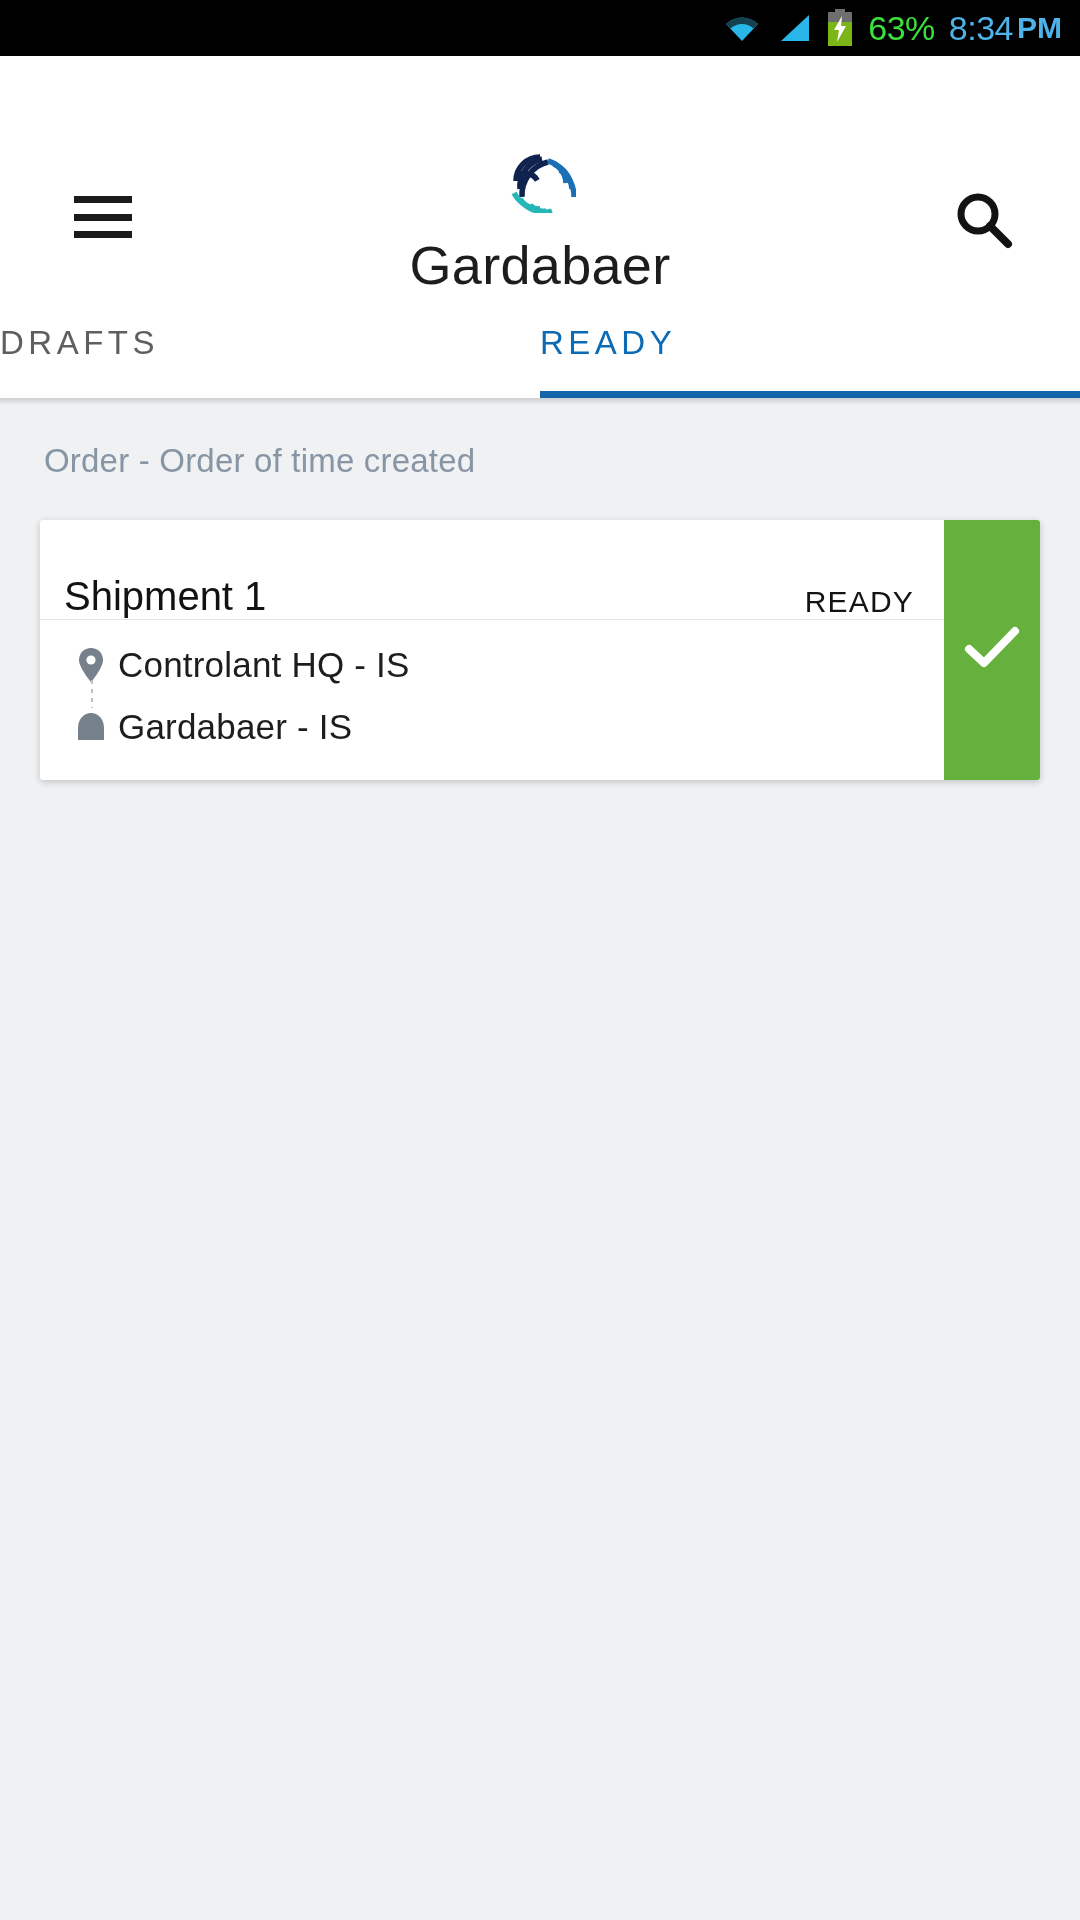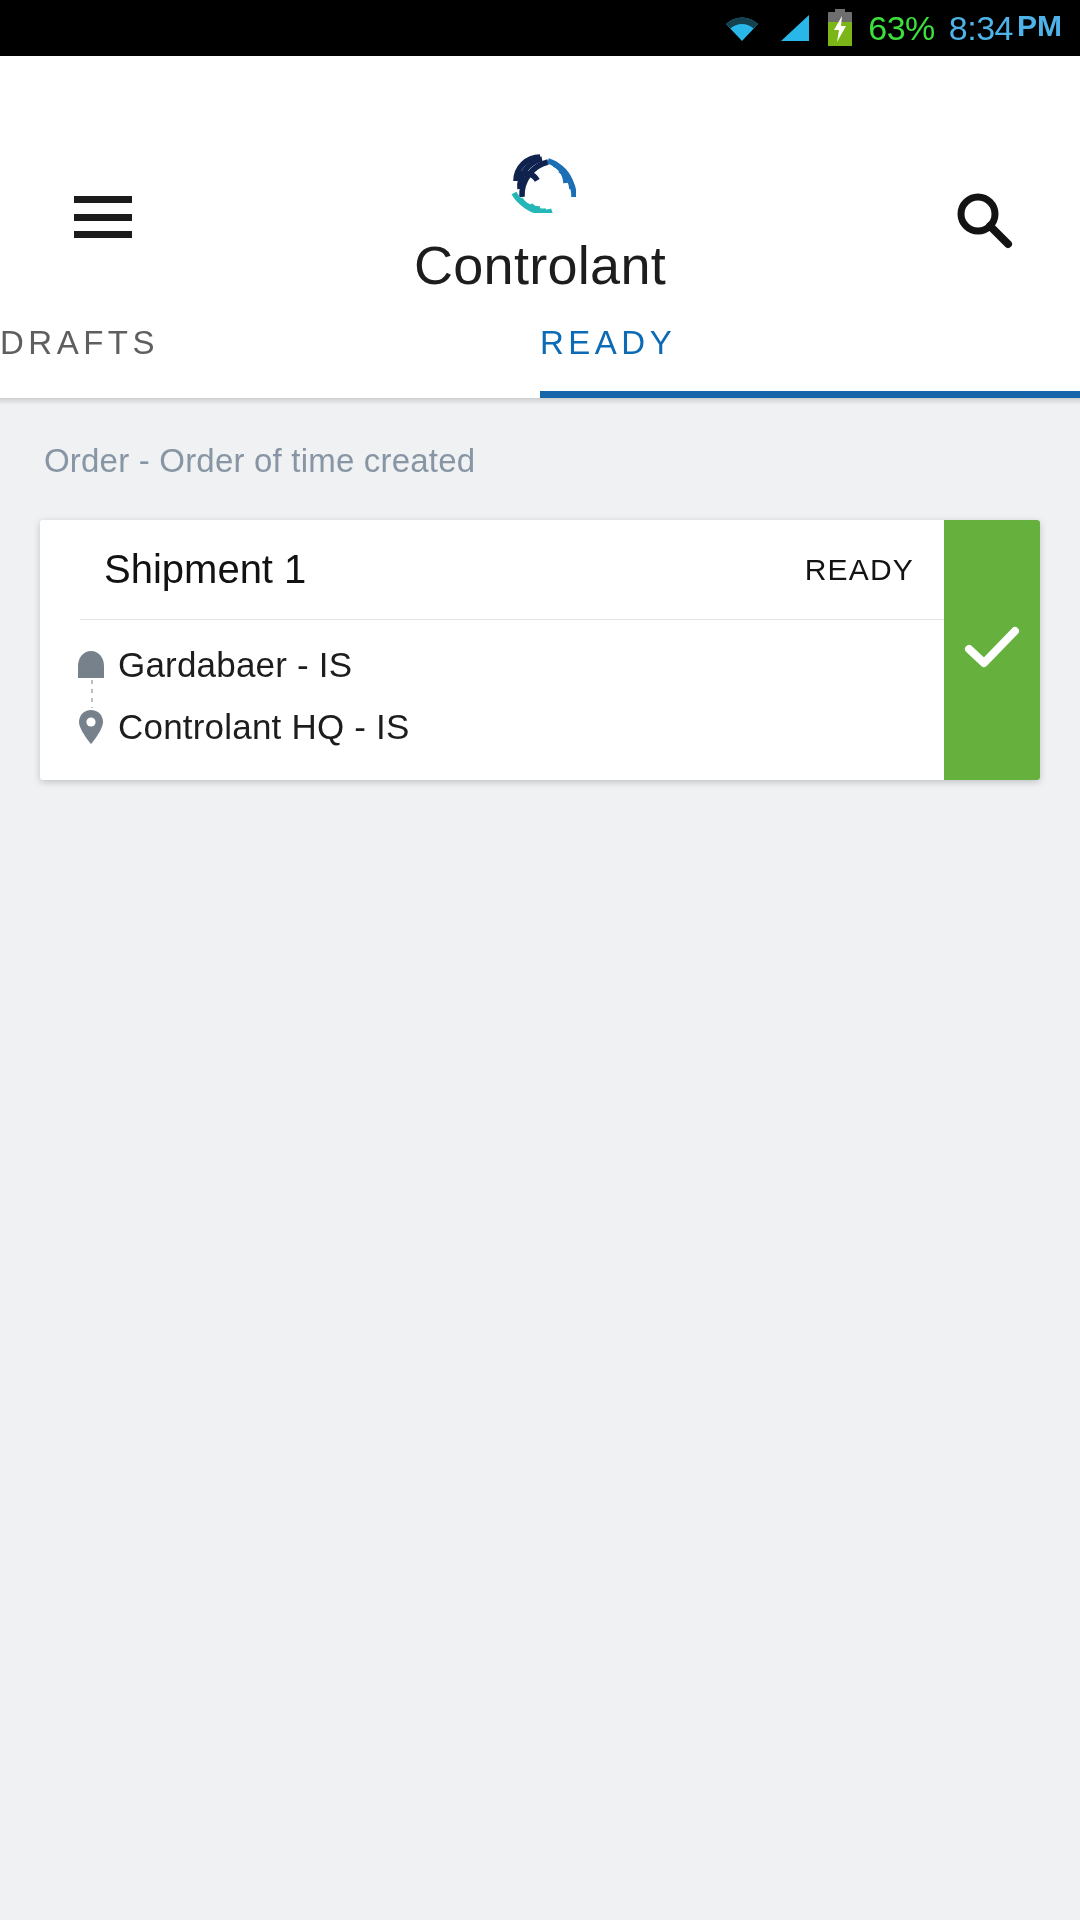--- a/index.html
+++ b/index.html
@@ -13,21 +13,21 @@
 
   
   .statusbar {
     height:56px; background:#000; display:flex; align-items:center;
     justify-content:flex-end; padding-right:18px; gap:14px;
   }
   .sb-icon { display:flex; align-items:center; justify-content:center; }
   .sb-battery-pct { font-size:34px; font-weight:400; letter-spacing:-0.5px; }
   .sb-time { font-size:34px; font-weight:400; letter-spacing:-0.5px; }
   .sb-ampm { font-size:30px; font-weight:700; margin-left:4px; letter-spacing:0px; }
-  .sb-time-wrap { display:flex; align-items:flex-start; }
+  .sb-time-wrap { display:flex; align-items:center; }
 
   
   .appbar {
     position:relative; background:#ffffff; height:342px;
     border-bottom:0; 
   }
   .appbar-top { position:relative; height:100%; }
 
   .hamburger {
     position:absolute; left:74px; top:140px; width:58px; height:42px;
@@ -74,22 +74,22 @@
 
   
   .card-wrap { margin:40px 40px 0 40px; position:relative; }
   .card {
     display:flex; background:#fff; border-radius:3px;
     box-shadow:0 2px 7px rgba(0,0,0,0.20);
     overflow:hidden;
   }
   .card-main { flex:1; }
   .card-header {
-    display:flex; align-items:center; justify-content:space-between;
-    padding:0 30px 0 24px; height:100px; border-bottom:1px solid #e3e6e8;margin-left:40px;
+    display:flex; align-items:flex-end; justify-content:space-between;
+    padding:0 30px 0 24px; height:100px; border-bottom:1px solid #e3e6e8;
   }
   .card-title { font-size:40px; color:#121212; font-weight:400; }
   .card-status { font-size:30px; color:#141414; letter-spacing:1.2px; font-weight:400; }
 
   .card-body { padding:14px 0 22px 0; position:relative; }
   .route-row { display:flex; align-items:center; height:62px; padding-left:24px; }
   .route-icon { width:54px; display:flex; align-items:center; justify-content:center; }
   .route-text { font-size:35px; color:#1d1d1d; font-weight:400; letter-spacing:0.2px; }
   .route-connector {
     position:absolute; left:51px; top:60px; width:2px; height:28px;
@@ -156,21 +156,21 @@
             <path d="M56 19 A32 32 0 0 1 70 46" stroke="#1b6fb5"></path>
 
             <path d="M10 42 A30 30 0 0 0 36 58" stroke="#25b7b7"></path>
             <path d="M16 48 A26 26 0 0 0 42 60" stroke="#25b7b7"></path>
             <path d="M26 54 A20 20 0 0 0 48 60" stroke="#25b7b7"></path>
           </g>
         </svg>
       </div>
 
       <div class="titlewrap">
-        <span class="title">Controlant</span>
+        <span class="title">Gardabaer</span>
       </div>
 
       <div class="searchbtn">
         <svg width="66" height="66" viewBox="0 0 66 66">
           <circle cx="27" cy="27" r="17" fill="none" stroke="#131313" stroke-width="7"></circle>
           <line x1="39" y1="39" x2="57" y2="57" stroke="#131313" stroke-width="8" stroke-linecap="round"></line>
         </svg>
       </div>
 
       <div class="tabs">
@@ -193,39 +193,39 @@
       <div class="card">
         <div class="card-main">
 
           <div class="card-header">
             <span class="card-title">Shipment 1</span>
             <span class="card-status">READY</span>
           </div>
 
           <div class="card-body">
             <div class="route-connector"></div>
-
-            <div class="route-row">
-              <span class="route-icon">
-                <svg width="34" height="34" viewBox="0 0 34 34">
-                  <path d="M17 3 C9 3 4 10 4 18 L4 30 L30 30 L30 18 C30 10 25 3 17 3 Z" fill="#76818c"></path>
-                </svg>
-              </span>
-              <span class="route-text">Gardabaer - IS</span>
-            </div>
 
             <div class="route-row">
               <span class="route-icon">
                 <svg width="30" height="38" viewBox="0 0 30 38">
                   <path d="M15 2 C8 2 3 7.5 3 14 C3 22 15 36 15 36 C15 36 27 22 27 14 C27 7.5 22 2 15 2 Z" fill="#76818c"></path>
                   <circle cx="15" cy="14" r="4.6" fill="#ffffff"></circle>
                 </svg>
               </span>
               <span class="route-text">Controlant HQ - IS</span>
             </div>
+
+            <div class="route-row">
+              <span class="route-icon">
+                <svg width="34" height="34" viewBox="0 0 34 34">
+                  <path d="M17 3 C9 3 4 10 4 18 L4 30 L30 30 L30 18 C30 10 25 3 17 3 Z" fill="#76818c"></path>
+                </svg>
+              </span>
+              <span class="route-text">Gardabaer - IS</span>
+            </div>
           </div>
 
         </div>
 
         <div class="card-check">
           <span>
             <svg width="56" height="46" viewBox="0 0 56 46">
               <path d="M5 24 L20 38 L51 6" fill="none" stroke="#ffffff" stroke-width="8" stroke-linecap="round" stroke-linejoin="round"></path>
             </svg>
           </span>

